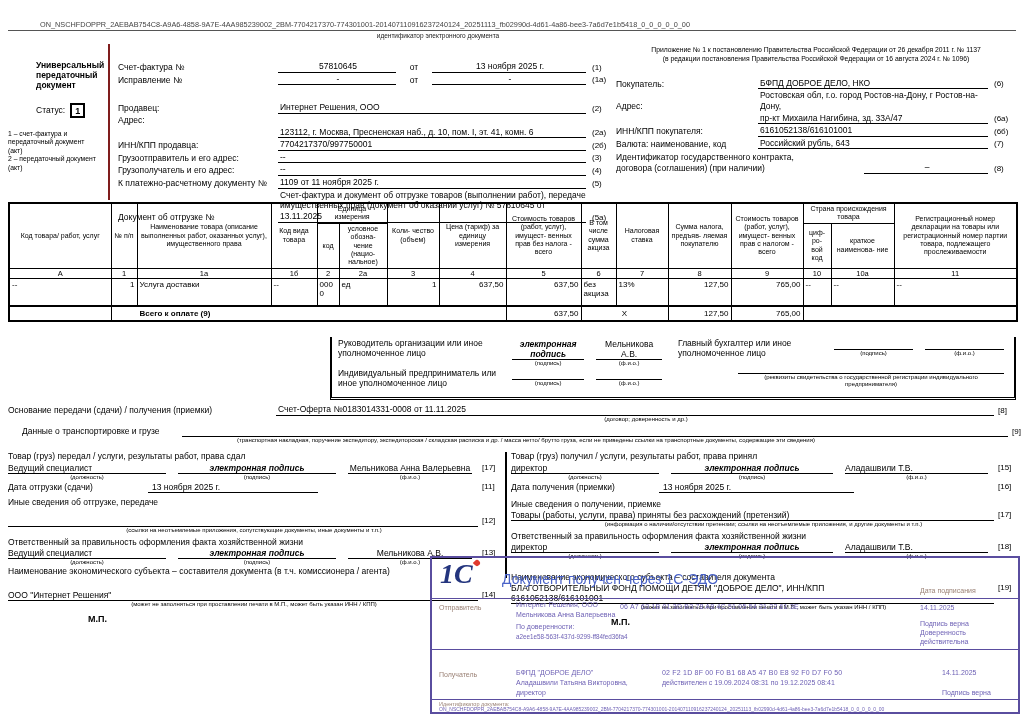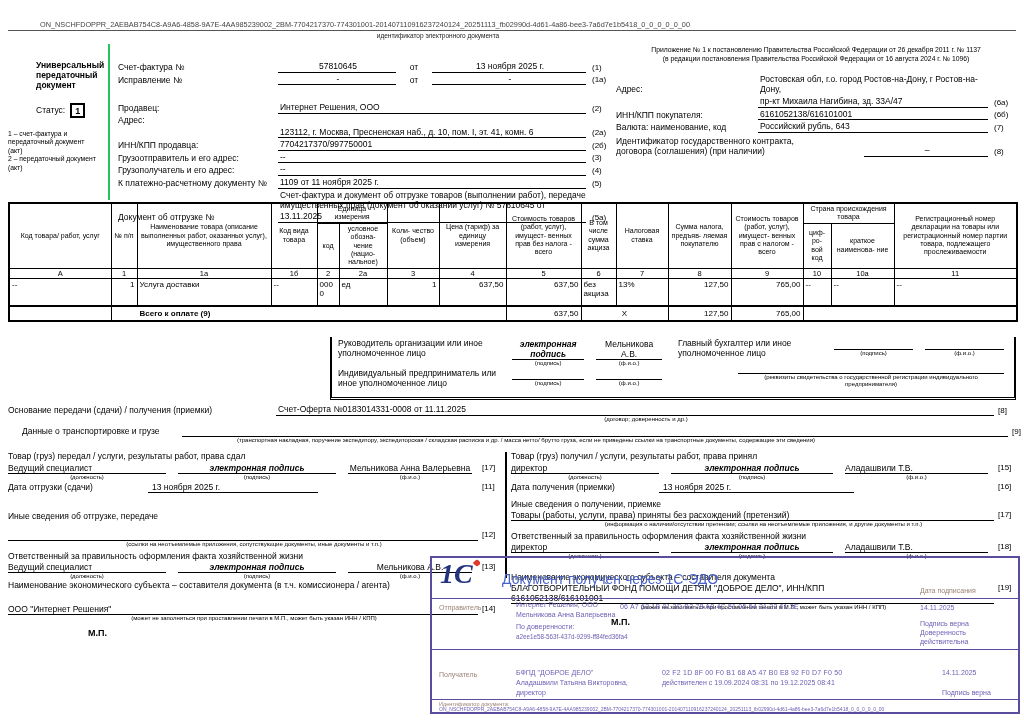--- a/index.html
+++ b/index.html
@@ -3,21 +3,21 @@
 <meta charset="utf-8">
 <style>
   *{box-sizing:border-box;margin:0;padding:0}
   html,body{background:#e9e9e9}
   .page{position:relative;width:1024px;height:722px;background:#fff;font-family:"Liberation Sans",sans-serif;color:#000;overflow:hidden;margin:0 auto}
   
   .top-id{position:absolute;left:8px;top:20px;width:1008px;border-bottom:1px solid #555;font-size:7.3px;color:#444;padding:0 0 1px 32px;white-space:nowrap;overflow:hidden}
   .top-cap{position:absolute;left:8px;top:32px;width:860px;text-align:center;font-size:6.5px;color:#222}
   
   .hdr{position:absolute;left:8px;top:44px;width:1008px;height:156px;display:flex}
-  .h-left{width:102px;border-right:2px solid #22c55e;padding-top:16px;font-size:8.5px}
+  .h-left{width:102px;border-right:2px solid #7f1d1d;padding-top:16px;font-size:8.5px}
   .upd-title{font-weight:bold;margin-left:28px;width:72px;line-height:1.2}
   .status-row{display:flex;align-items:center;margin-top:12px;margin-left:28px}
   .status-box{width:15px;height:15px;border:2px solid #000;text-align:center;font-weight:bold;font-size:9px;line-height:12px;margin-left:5px}
   .status-notes{font-size:6.8px;margin-top:12px;width:92px;line-height:1.25}
   .h-mid{width:504px;padding:16px 0 0 8px}
   .h-right{flex:1;padding-left:2px}
   .fr{display:flex;align-items:flex-end;font-size:8.5px;line-height:1.25;margin-top:1px}
   .lab{flex:none}
   .und{border-bottom:1px solid #000;min-height:11px;padding-left:2px}
   .ctr{text-align:center}
@@ -143,20 +143,25 @@
           <div class="und">имущественных прав (документ об оказании услуг) № 57810645 от 13.11.2025</div>
         </div>
         <div class="ref">(5а)</div>
       </div>
     </div>
 
     <div class="h-right">
       <div class="appendix">
         <div>Приложение № 1 к постановлению Правительства Российской Федерации от 26 декабря 2011 г. № 1137</div>
         <div>(в редакции постановления Правительства Российской Федерации от 16 августа 2024 г. № 1096)</div>
+      </div>
+      <div class="fr" style="margin-top:14px">
+        <div class="lab" style="width:142px">Покупатель:</div>
+        <div class="und" style="flex:1">БФПД ДОБРОЕ ДЕЛО, НКО</div>
+        <div class="ref">(6)</div>
       </div>
       <div class="fr">
         <div class="lab" style="width:142px">Адрес:</div>
         <div style="flex:1;padding-left:2px">Ростовская обл, г.о. город Ростов-на-Дону, г Ростов-на-Дону,</div>
         <div style="width:28px"></div>
       </div>
       <div class="fr">
         <div style="width:142px"></div>
         <div class="und" style="flex:1">пр-кт Михаила Нагибина, зд. 33А/47</div>
         <div class="ref">(6а)</div>
@@ -353,21 +358,21 @@
           <div class="sfc">(ф.и.о.)</div>
         </div>
         <div class="bref refend">[17]</div>
       </div>
       <div class="srow" style="margin-top:1px">
         <div class="tlab" style="width:140px">Дата отгрузки (сдачи)</div>
         <div class="sfv" style="width:170px;text-align:left;padding-left:4px">13 ноября 2025 г.</div>
         <div style="flex:1"></div>
         <div class="bref">[11]</div>
       </div>
-      <div class="tlab" style="margin-top:18px">Иные сведения об отгрузке, передаче</div>
+      <div class="tlab" style="margin-top:4px">Иные сведения об отгрузке, передаче</div>
       <div class="srow" style="margin-top:9px">
         <div class="sfv" style="flex:1"></div>
         <div class="bref">[12]</div>
       </div>
       <div class="cap6">(ссылки на неотъемлемые приложения, сопутствующие документы, иные документы и т.п.)</div>
       <div class="tlab" style="margin-top:2px">Ответственный за правильность оформления факта хозяйственной жизни</div>
       <div class="srow" style="margin-top:1px">
         <div class="sf" style="width:158px;margin-left:0">
           <div class="sfv" style="text-align:left">Ведущий специалист</div>
           <div class="sfc">(должность)</div>

